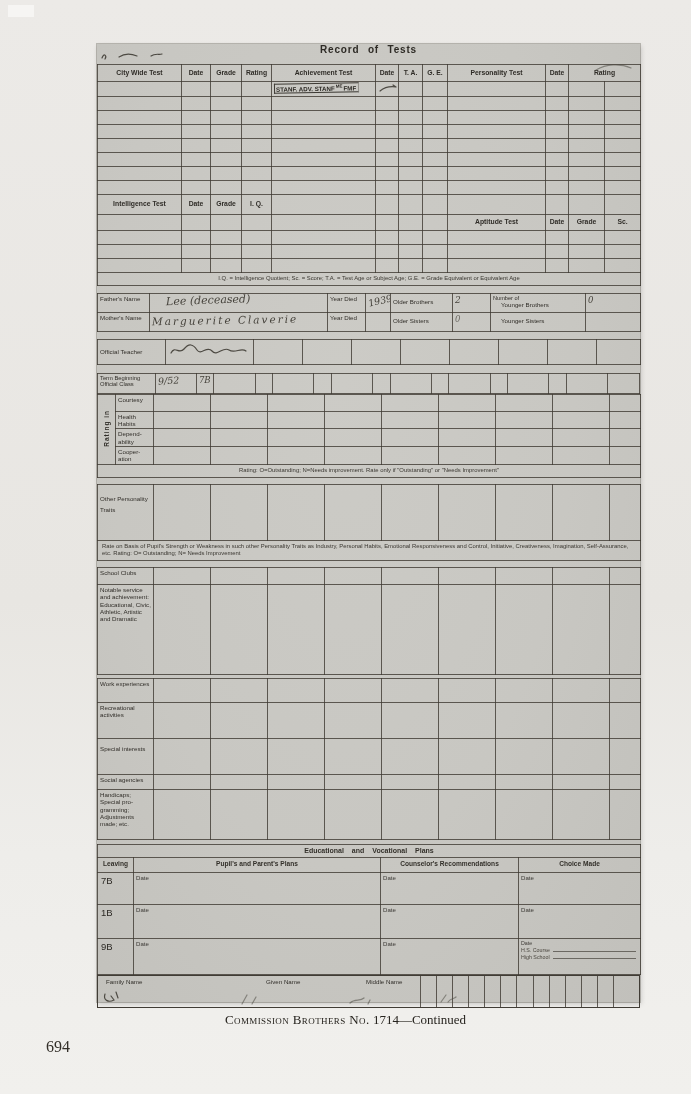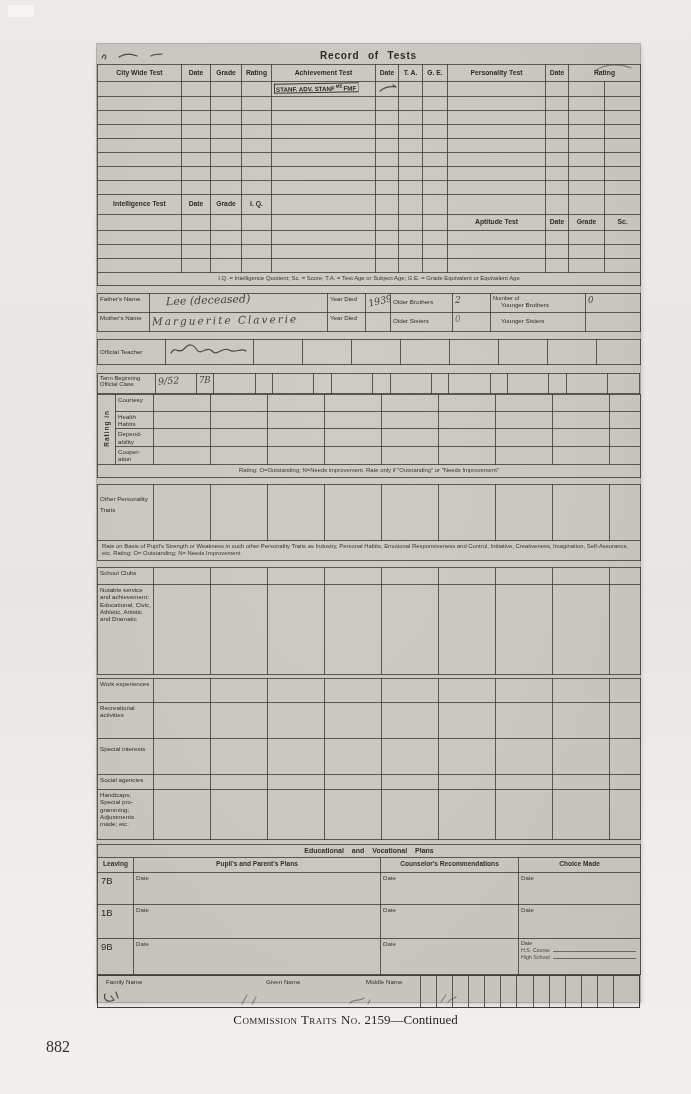--- a/index.html
+++ b/index.html
@@ -3,21 +3,21 @@
 <meta charset="utf-8">
 <style>
   html,body{margin:0;padding:0;background:#d7d5d1;}
   .page{position:relative;width:691px;height:1094px;overflow:hidden;
         background:linear-gradient(180deg,#eceae7 0%,#e8e6e2 55%,#eeedea 78%,#f1f0ed 100%);
         font-family:"Liberation Sans",sans-serif;color:#34312b;}
   .artifact{position:absolute;left:8px;top:5px;width:26px;height:12px;background:#f8f7f4;opacity:.85;}
   .scan{position:absolute;left:97px;top:44px;width:543px;height:958px;
         background:radial-gradient(ellipse at 45% 35%,#cccbc6 0%,#c8c7c2 55%,#c1c0bb 100%);
         box-shadow:0 0 0 1px rgba(90,85,75,.35),1px 2px 5px rgba(0,0,0,.18);}
-  .form-title{height:20px;box-sizing:border-box;padding-top:6px;text-align:center;
+  .form-title{height:20px;box-sizing:border-box;padding-top:0;text-align:center;
         font-size:10px;font-weight:700;letter-spacing:.8px;word-spacing:5px;color:#2e2b26;}
   table{border-collapse:collapse;table-layout:fixed;width:543px;border:1.5px solid #403c35;}
   td{border:1px solid rgba(62,58,50,.8);font-size:6.5px;line-height:1.18;padding:1px 2px;
      vertical-align:top;overflow:hidden;color:#33302a;}
   .hdr td{font-size:6.8px;font-weight:700;text-align:center;vertical-align:middle;padding:2px 1px;color:#2f2c27;}
   .hdr2 td.lb{font-size:6.8px;font-weight:700;text-align:center;vertical-align:middle;color:#2f2c27;}
   .fnrow td{font-size:5.9px;text-align:center;vertical-align:middle;color:#3a3731;}
   .lbl{font-size:6.2px;color:#312e29;}
   .hw{font-family:"DejaVu Serif",serif;font-style:italic;color:#46433c;}
   .stamp{display:inline-block;font-weight:700;font-size:6.2px;border:1px solid #3e3b35;border-right-color:rgba(62,59,53,.4);
@@ -691,17 +691,17 @@
       <svg class="mark faint" style="position:absolute;left:250px;top:18px" width="24" height="12" viewBox="0 0 24 12">
           <path d="M2 9 C7 4 12 8 16 4 M20 10 L22 6"></path>
         </svg>
       <svg class="mark faint" style="position:absolute;left:340px;top:16px" width="20" height="12" viewBox="0 0 20 12">
           <path d="M3 10 L8 3 M10 10 C13 6 16 7 18 5"></path>
         </svg>
     </div>
   </div>
 
   <div class="caption">
-    <span class="sc">Commission Traits No.</span>
-    <span>2159—Continued</span>
+    <span class="sc">Commission Brothers No.</span>
+    <span>1714—Continued</span>
   </div>
-  <div class="pagenum">882</div>
+  <div class="pagenum">694</div>
 </div>
 
 </body></html>

